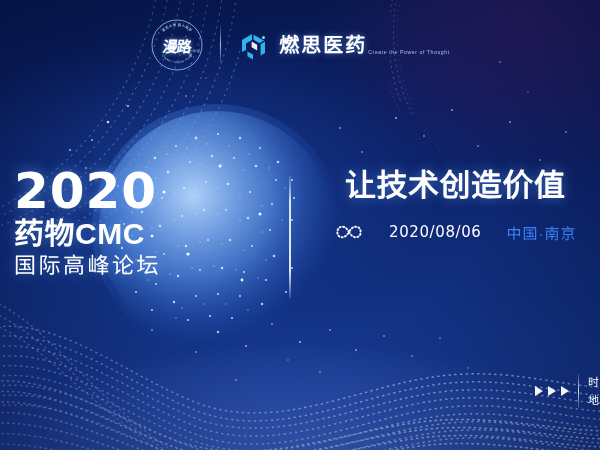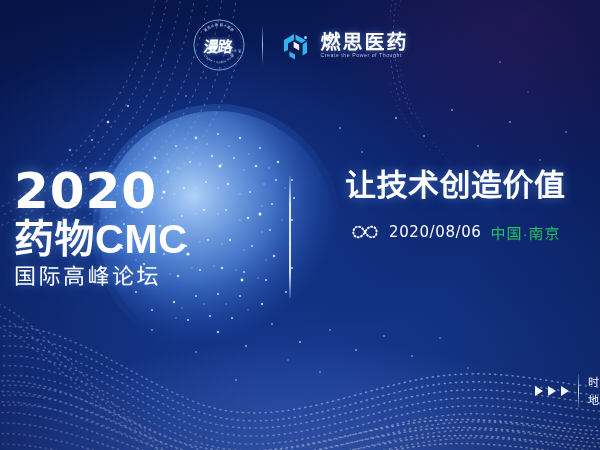--- a/index.html
+++ b/index.html
@@ -74,21 +74,21 @@
     font-size:3px;line-height:3.4px;color:#cfe0ff;opacity:.85;
     letter-spacing:.2px;text-align:left;width:11px;
   }
   .hdr-divider{
     width:1px;height:42px;
     background:linear-gradient(180deg,rgba(160,200,255,0),rgba(190,220,255,.85),rgba(160,200,255,0));
     flex:0 0 auto;
   }
   .logo-right{display:flex;align-items:center;gap:8px;flex:0 0 auto;}
   .mark{width:34px;height:34px;flex:0 0 auto;}
-  .logo-right-txt{display:flex;flex-direction:column;gap:1px;}
+  .logo-right-txt{display:flex;flex-direction:row;gap:1px;align-items:flex-end;}
   .brand-cn{
     font-size:20px;font-weight:700;color:#ffffff;letter-spacing:2px;line-height:1;
     text-shadow:0 0 6px rgba(120,180,255,.55);
   }
   .brand-en{
     font-size:5.2px;color:#b9cdf2;letter-spacing:.55px;line-height:1;
     transform:scaleY(1.08);transform-origin:left center;opacity:.92;
   }
 
   
@@ -100,21 +100,21 @@
     width:289px;padding-left:14px;box-sizing:border-box;
     display:flex;flex-direction:column;
   }
   .year{
     font-family:"DejaVu Sans","Liberation Sans",sans-serif;
     font-size:50px;font-weight:700;color:#fff;line-height:.94;
     letter-spacing:1px;
     text-shadow:0 0 14px rgba(110,175,255,.55);
   }
   .l2{
-    font-size:40px;font-weight:700;color:#fff;line-height:1.1;
+    font-size:30px;font-weight:700;color:#fff;line-height:1.1;
     letter-spacing:.5px;margin-top:2px;
     text-shadow:0 0 12px rgba(110,175,255,.5);
   }
   .l3{
     font-size:22px;font-weight:400;color:#fff;line-height:1.15;
     letter-spacing:2.5px;margin-top:3px;
     text-shadow:0 0 12px rgba(110,175,255,.5);
   }
   .mid-divider{
     width:1.5px;height:122px;margin-top:8px;
@@ -125,29 +125,29 @@
     flex:1;padding-left:20px;box-sizing:border-box;
     display:flex;flex-direction:column;align-items:center;
   }
   .r1,.r2{
     font-size:31px;font-weight:700;color:#fff;line-height:1.18;
     letter-spacing:.5px;white-space:nowrap;
     text-shadow:0 0 12px rgba(110,175,255,.5);
   }
   .r2{margin-top:1px;}
   .meta{
-    display:flex;align-items:center;gap:9px;margin-top:17px;
+    display:flex;align-items:center;gap:25px;margin-top:17px;
   }
   .infinity{width:30px;height:16px;flex:0 0 auto;}
   .meta-date{
     font-family:"DejaVu Sans","Liberation Sans",sans-serif;
     font-size:15px;color:#ffffff;letter-spacing:.6px;font-weight:400;
   }
   .meta-place{
-    font-size:15px;color:#22c55e;letter-spacing:1px;font-weight:400;
+    font-size:15px;color:#3b82f6;letter-spacing:1px;font-weight:400;
   }
 
   
   .footer{
     position:absolute;right:0;top:374px;
     display:flex;align-items:center;gap:9px;z-index:6;
   }
   .arrows{display:flex;align-items:center;gap:5px;}
   .tri{
     width:0;height:0;

